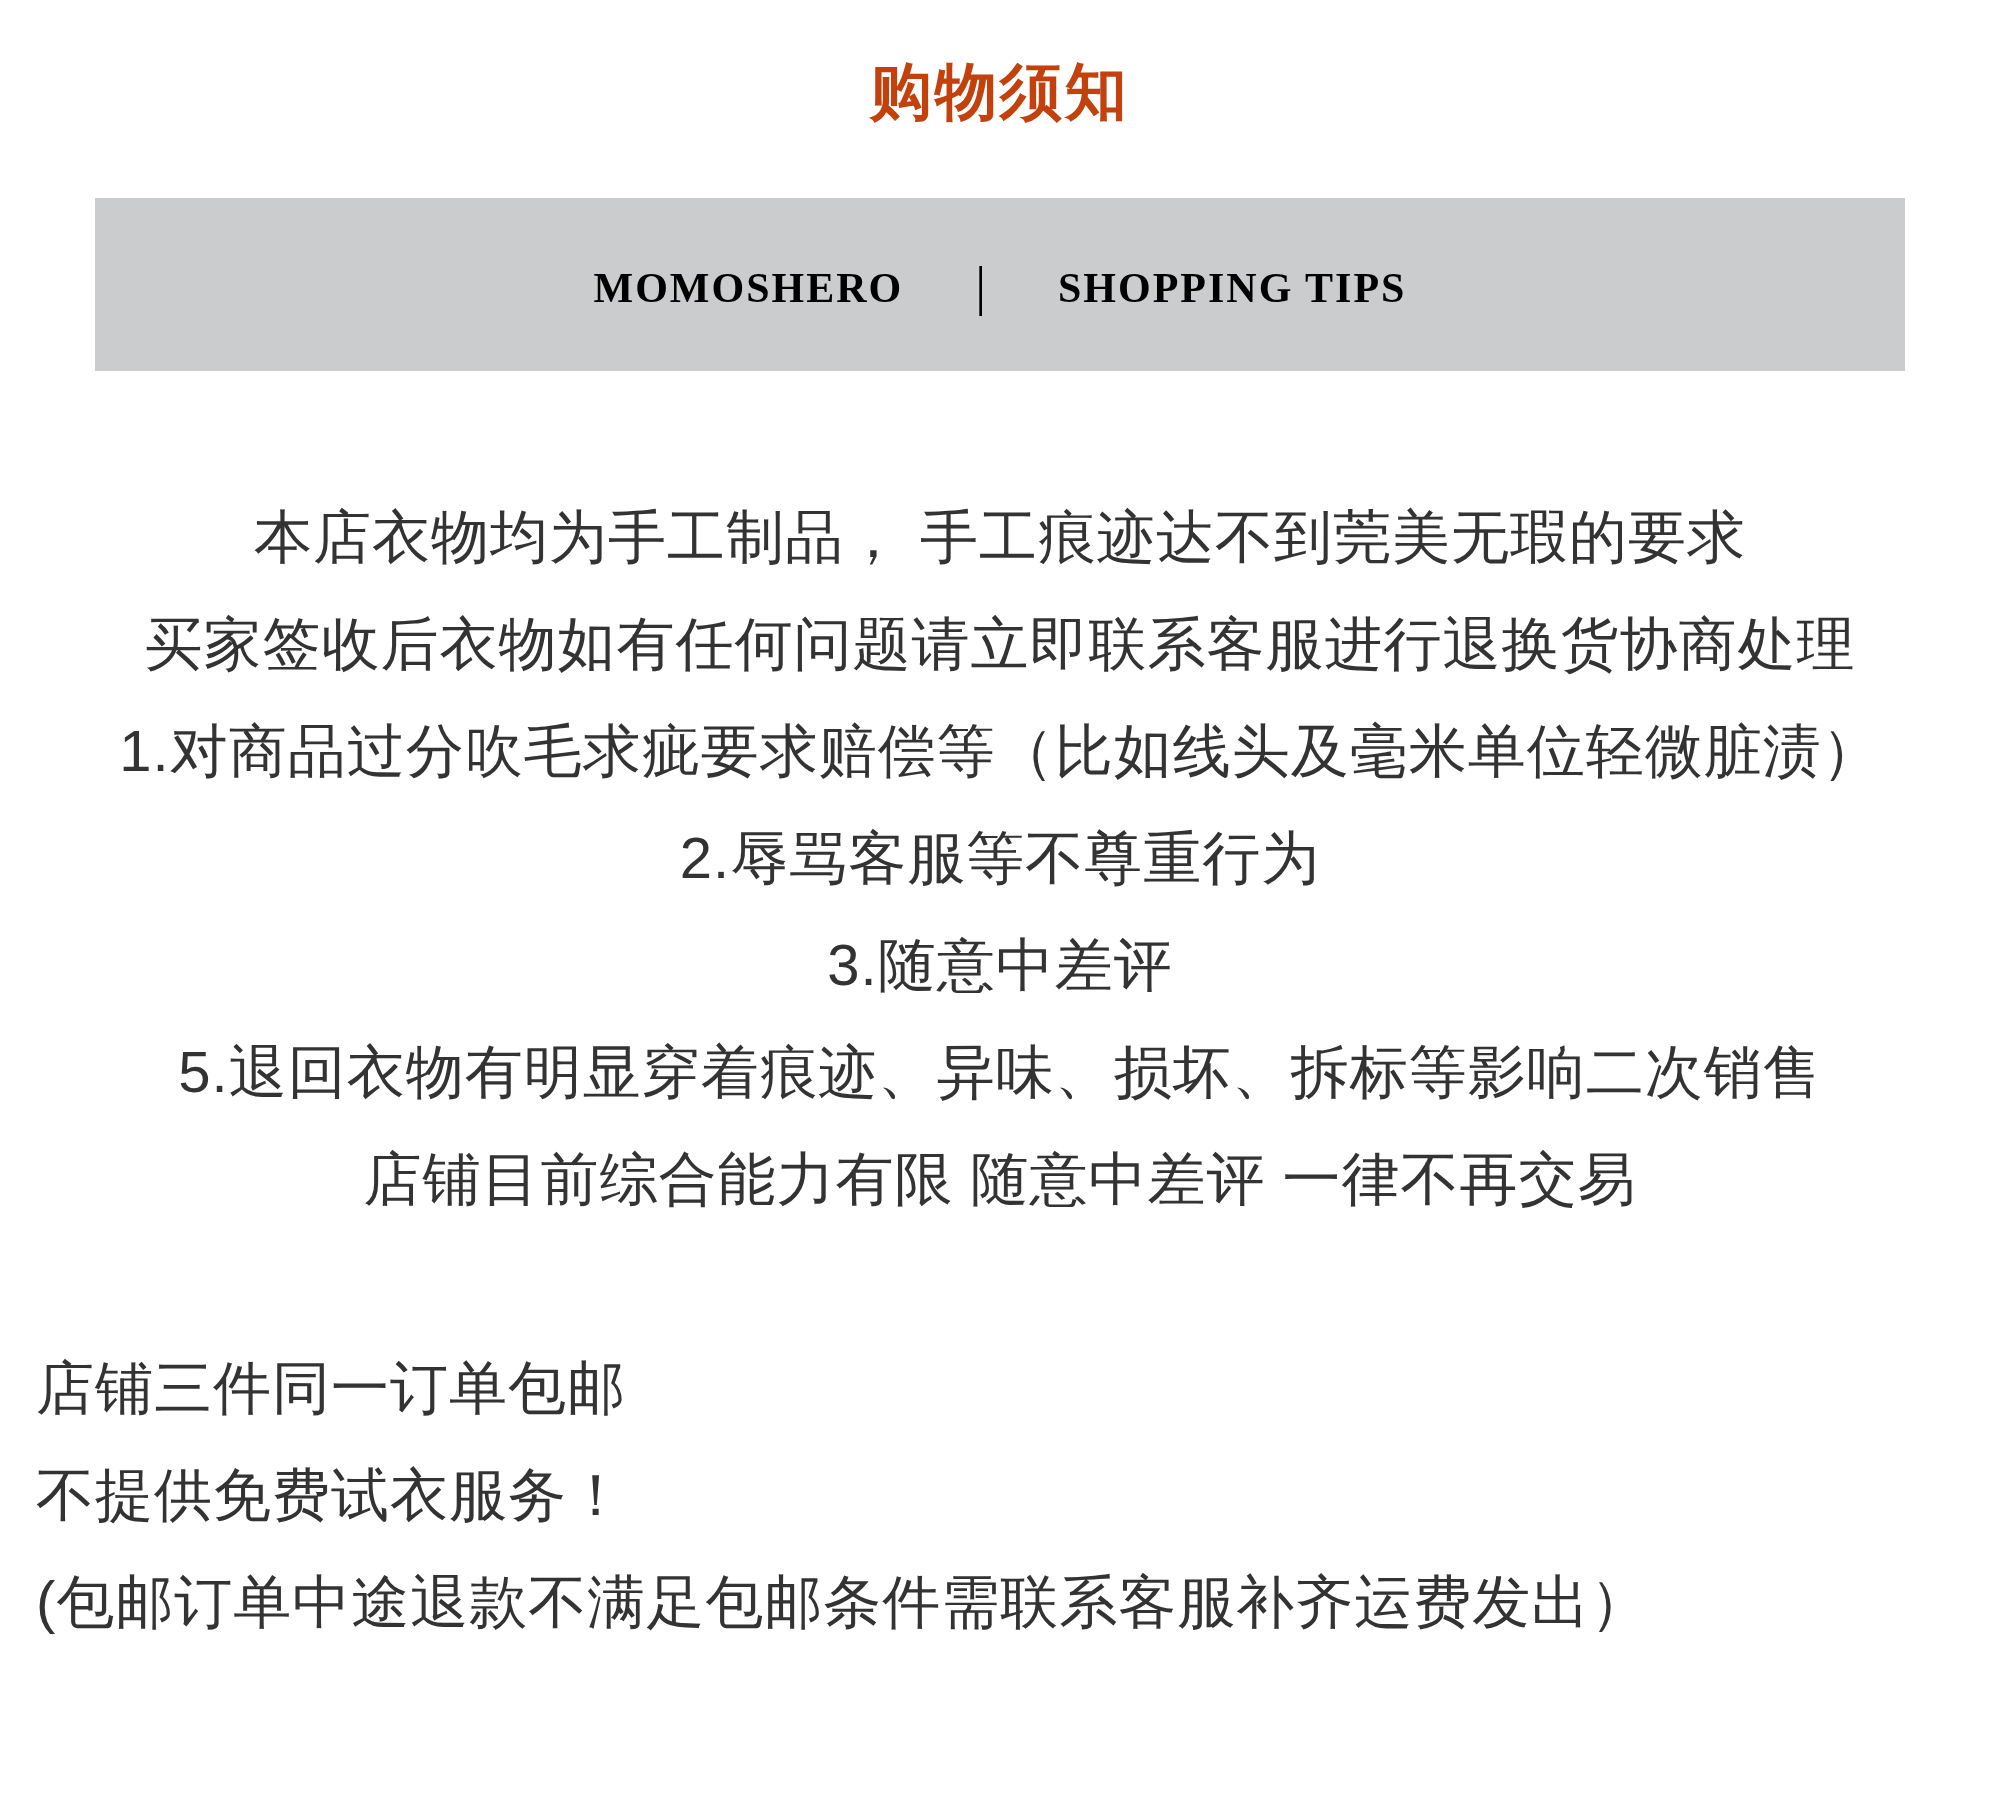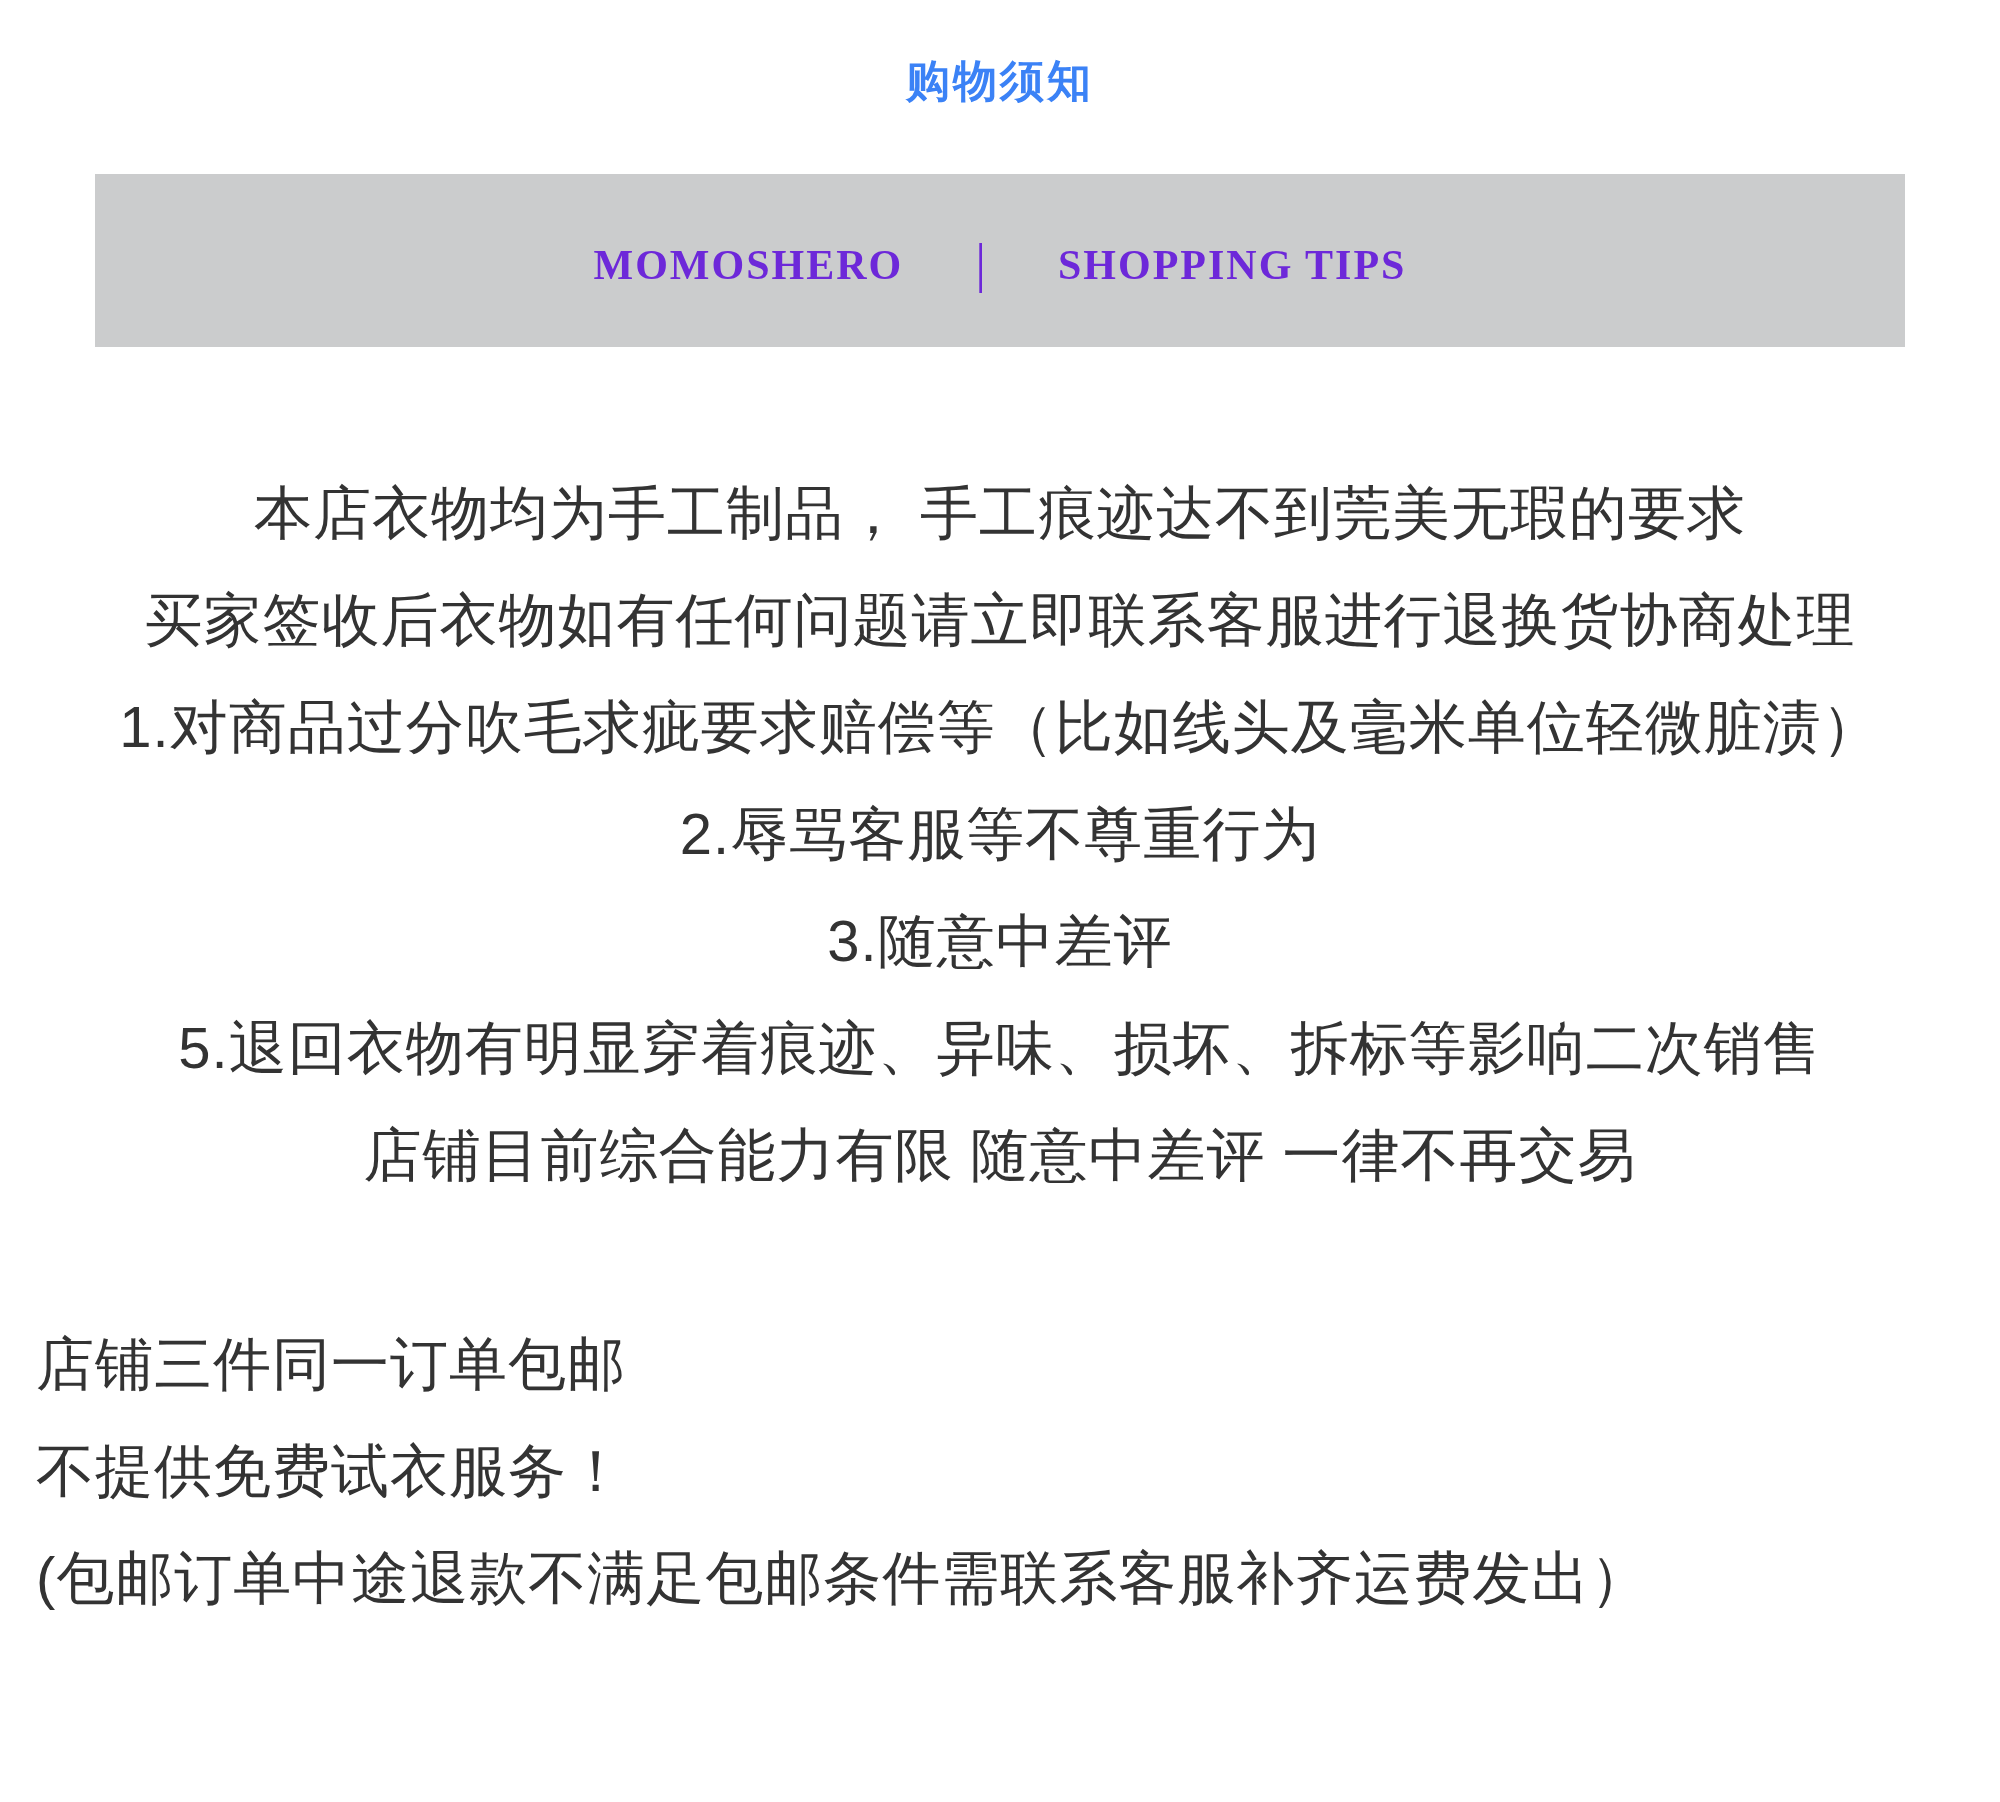--- a/index.html
+++ b/index.html
@@ -12,25 +12,25 @@
     width: 2000px;
     height: 1802px;
     background: #ffffff;
     overflow: hidden;
     font-family: "Liberation Sans", "DejaVu Sans", sans-serif;
   }
   .page-title {
     margin: 0;
     padding-top: 52px;
     text-align: center;
-    font-size: 44px;
+    font-size: 62px;
     line-height: 1.3;
     font-weight: 600;
     letter-spacing: 3px;
-    color: #3b82f6;
+    color: #c2410c;
   }
   .brand-banner {
     margin: 65px 95px 0 95px;
     height: 173px;
     background: #cbcccd;
     display: flex;
     align-items: center;
     justify-content: center;
     gap: 72px;
     padding-top: 8px;
@@ -68,21 +68,21 @@
     padding-left: 36px;
   }
 </style>
 </head>
 <body>
 
 <div class="page">
 
   <h1 class="page-title">购物须知</h1>
 
-  <div class="brand-banner" style="background: rgb(203, 204, 205); color: #6d28d9;">
+  <div class="brand-banner" style="background: rgb(203, 204, 205); color: #000000;">
     <span class="brand">MOMOSHERO</span>
     <span class="divider">|</span>
     <span class="label">SHOPPING TIPS</span>
   </div>
 
   <section class="notice-section">
     <p>本店衣物均为手工制品， 手工痕迹达不到莞美无瑕的要求</p>
     <p>买家签收后衣物如有任何问题请立即联系客服进行退换货协商处理</p>
     <p>1.对商品过分吹毛求疵要求赔偿等（比如线头及毫米单位轻微脏渍）</p>
     <p>2.辱骂客服等不尊重行为</p>

